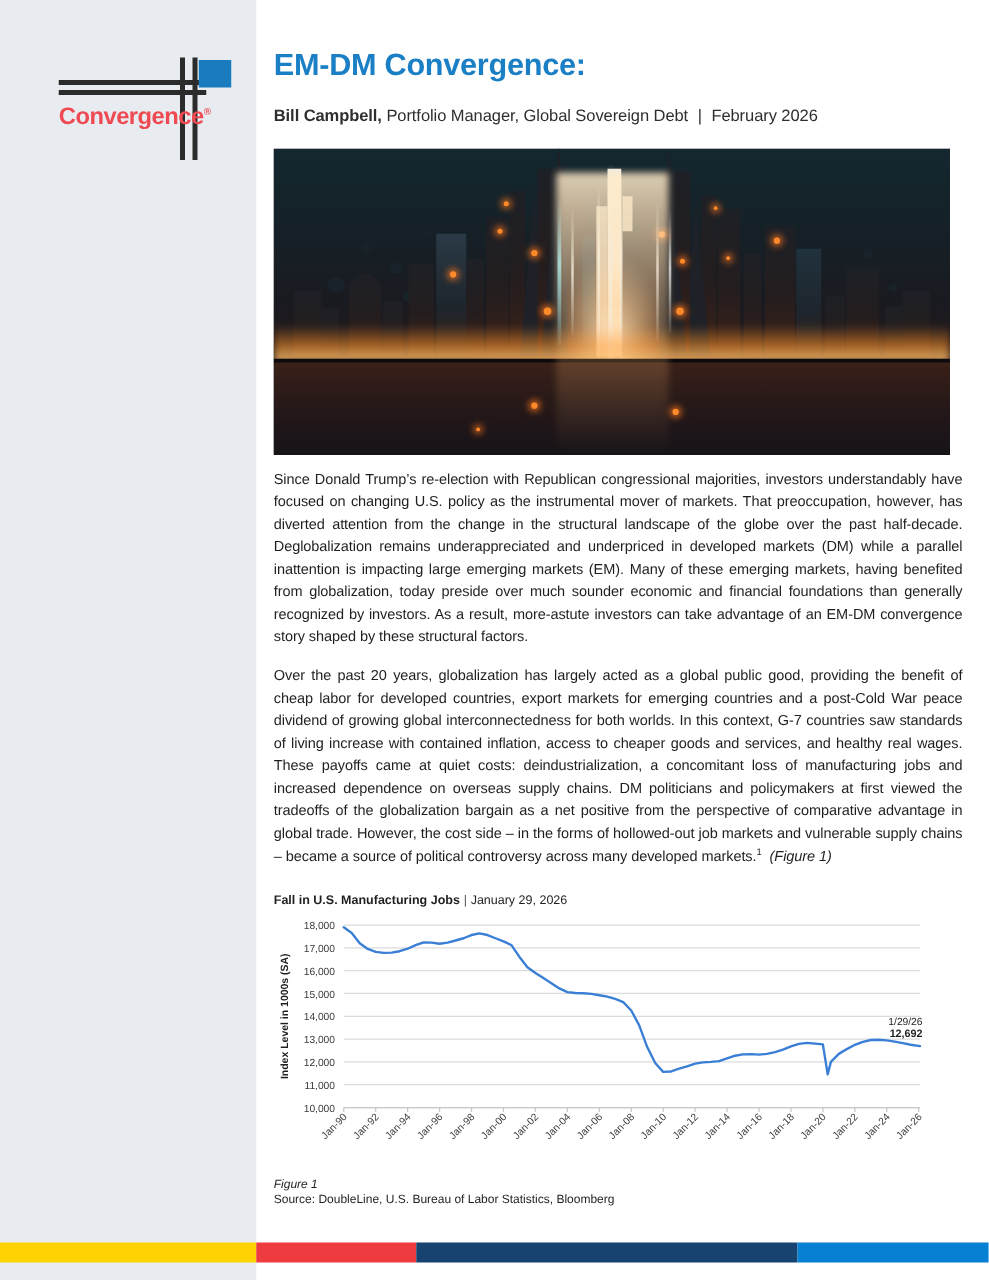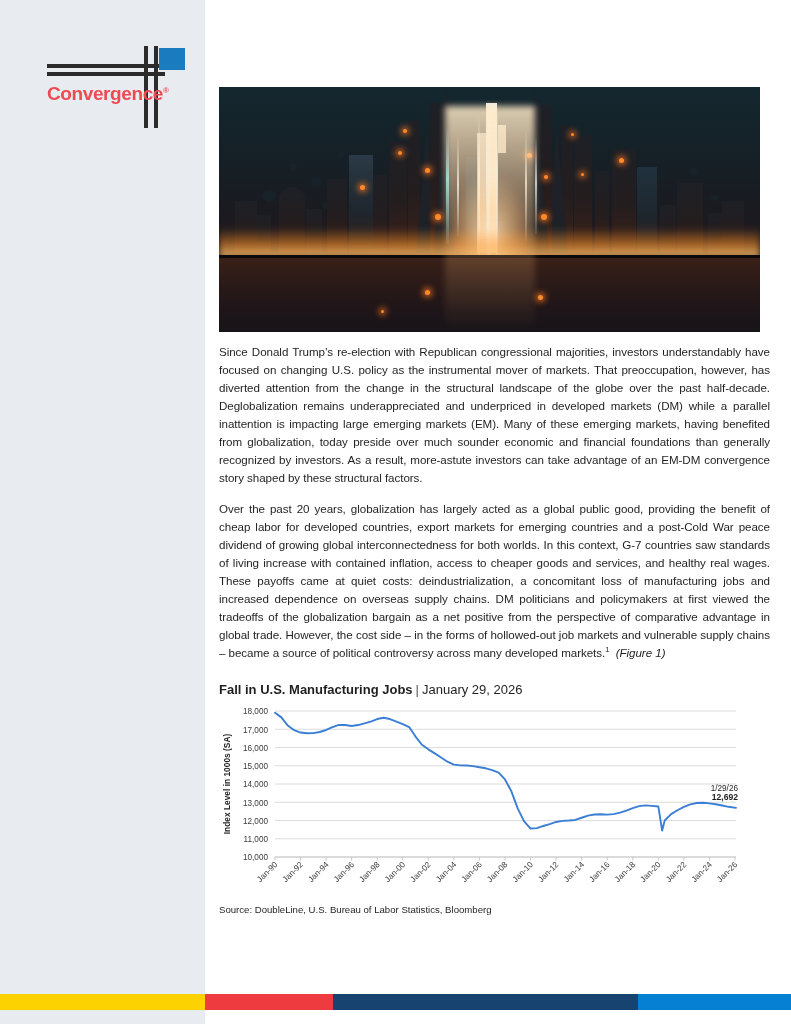--- a/index.html
+++ b/index.html
@@ -164,21 +164,21 @@
     font-weight:bold;
     color:#1a7fc4;
     letter-spacing:-0.1px;
   }
   .para sup { font-size:7.5px; vertical-align:super; }
   .para .figref { font-style:italic; }
 
   
   .chart-block { margin-top:20px; }
   .chart-title {
-    font-size:13px; color:#1f1f1f;
+    font-size:10px; color:#1f1f1f;
     margin-left:0;
   }
   .chart-title .b { font-weight:bold; }
   .chart-title .pipe { color:#555; padding:0 3px; }
 
   .chart-area {
     position:relative;
     width:541px; height:200px;
     margin-top:6px;
   }
@@ -214,23 +214,26 @@
   <div class="logo-hline h2"></div>
   <div class="logo-vline v1"></div>
   <div class="logo-vline v2"></div>
   <div class="logo-square"></div>
   <div class="logo-text"><span>Convergence</span><span class="logo-reg">®</span></div>
 </div>
 
 <div class="content">
 
   <h1 class="doc-title">
-    <br>
+    <span>EM-DM Convergence:</span><br>
   </h1>
 
+  <div class="byline">
+    <span class="nm">Bill Campbell,</span><span> Portfolio Manager, Global Sovereign Debt </span><span class="sep">|</span><span> February 2026</span>
+  </div>
 
   <div class="hero">
     <div class="sky"></div>
 
     <div class="speck" style="left:8%;top:42%;width:14px;height:12px;"></div>
     <div class="speck" style="left:13%;top:31%;width:8px;height:8px;"></div>
     <div class="speck" style="left:17%;top:37%;width:11px;height:9px;"></div>
     <div class="speck" style="left:11%;top:52%;width:6px;height:6px;"></div>
     <div class="speck" style="left:22%;top:26%;width:7px;height:7px;"></div>
     <div class="speck" style="left:26%;top:31%;width:5px;height:5px;"></div>
@@ -371,20 +374,21 @@
           <text x="0" y="0" text-anchor="end" font-family="&quot;Liberation Sans&quot;, sans-serif" font-size="8.2" fill="#3a3a3a" transform="translate(467.8691796008878,162) rotate(-45)">Jan-22</text>
           <line x1="490.4235033259432" y1="154" x2="490.4235033259432" y2="157.5" stroke="#c8c8c8" stroke-width="1"></line>
           <text x="0" y="0" text-anchor="end" font-family="&quot;Liberation Sans&quot;, sans-serif" font-size="8.2" fill="#3a3a3a" transform="translate(493.4235033259432,162) rotate(-45)">Jan-24</text>
           <line x1="515.9778270509987" y1="154" x2="515.9778270509987" y2="157.5" stroke="#c8c8c8" stroke-width="1"></line>
           <text x="0" y="0" text-anchor="end" font-family="&quot;Liberation Sans&quot;, sans-serif" font-size="8.2" fill="#3a3a3a" transform="translate(518.9778270509987,162) rotate(-45)">Jan-26</text>
           <polyline points="56.00,9.82 62.39,14.39 68.78,22.60 75.17,27.16 81.55,29.54 87.94,30.27 94.33,30.08 100.72,28.99 107.11,26.98 113.50,24.06 119.89,21.87 126.27,22.05 132.66,22.96 139.05,22.05 145.44,20.41 151.83,18.59 158.22,16.03 164.61,14.75 170.99,16.03 177.38,18.59 183.77,21.14 190.16,24.06 196.55,33.55 202.94,41.76 209.33,46.33 215.71,50.34 222.10,54.54 228.49,58.73 234.88,61.66 241.27,62.38 247.66,62.57 254.05,63.12 260.43,64.21 266.82,65.31 273.21,67.13 279.60,69.69 285.99,76.44 292.38,88.30 298.77,105.64 305.15,118.41 311.54,125.53 317.93,125.16 324.32,122.97 330.71,121.15 337.10,118.96 343.49,117.86 349.87,117.50 356.26,116.95 362.65,114.76 369.04,112.57 375.43,111.48 381.82,111.30 388.21,111.66 394.59,111.11 400.98,109.65 407.37,107.64 413.76,105.09 420.15,103.08 426.54,102.35 432.93,102.90 439.31,103.45 443.15,127.54 445.70,117.50 452.09,111.11 458.48,107.28 464.87,103.81 471.26,101.44 477.65,99.98 484.03,99.80 490.42,100.34 496.81,101.26 503.20,102.53 509.59,103.81 517.00,104.87" fill="none" stroke="#3a7fd5" stroke-width="1.9" stroke-linejoin="round" stroke-linecap="round"></polyline>
           <text x="519" y="87.871" text-anchor="end" font-family="&quot;Liberation Sans&quot;, sans-serif" font-size="8.2" fill="#1f1f1f">1/29/26</text>
           <text x="519" y="97.371" text-anchor="end" font-family="&quot;Liberation Sans&quot;, sans-serif" font-size="8.6" font-weight="bold" fill="#1f1f1f">12,692</text>
         </svg>
     </div>
+    <div class="fig-caption">Figure 1</div>
     <div class="fig-source">Source: DoubleLine, U.S. Bureau of Labor Statistics, Bloomberg</div>
   </div>
 </div>
 
 <div class="footer-bar">
     <div class="footer-seg" style="width: 205px; background: rgb(252, 210, 0);"></div>
     <div class="footer-seg" style="width: 128px; background: rgb(238, 59, 63);"></div>
     <div class="footer-seg" style="width: 305px; background: rgb(22, 67, 112);"></div>
     <div class="footer-seg" style="width: 153px; background: rgb(6, 128, 210);"></div>
   </div>

